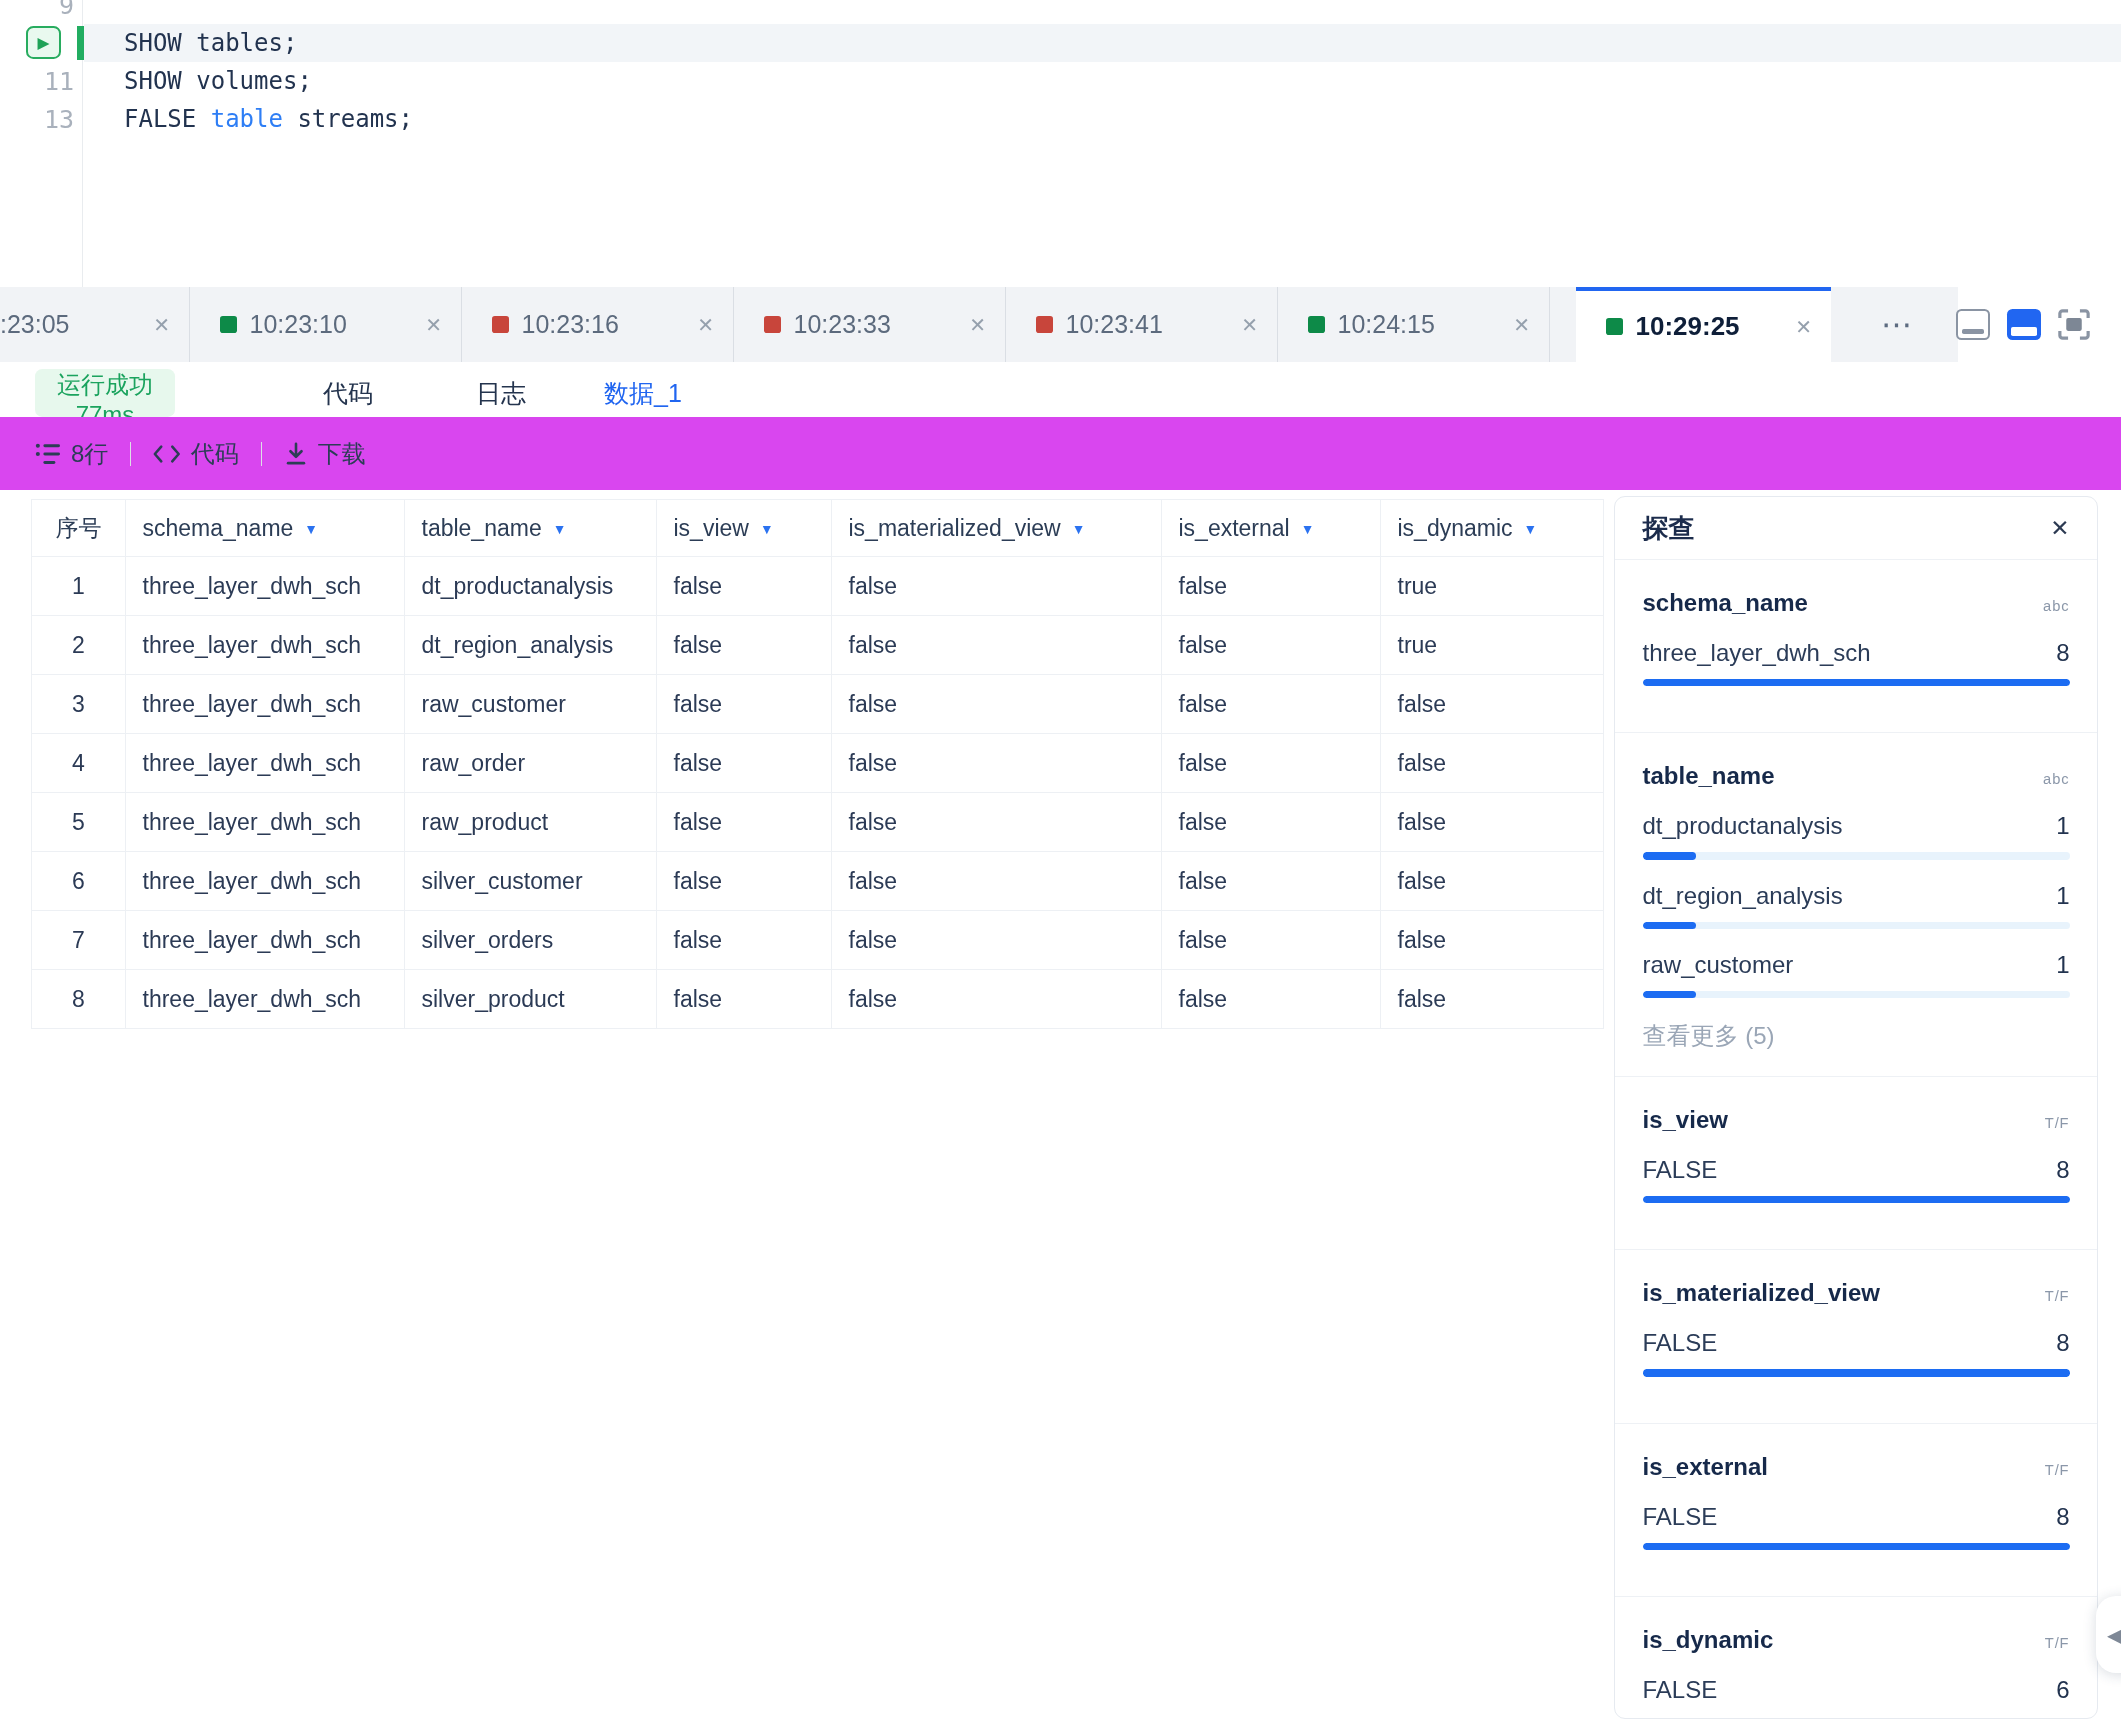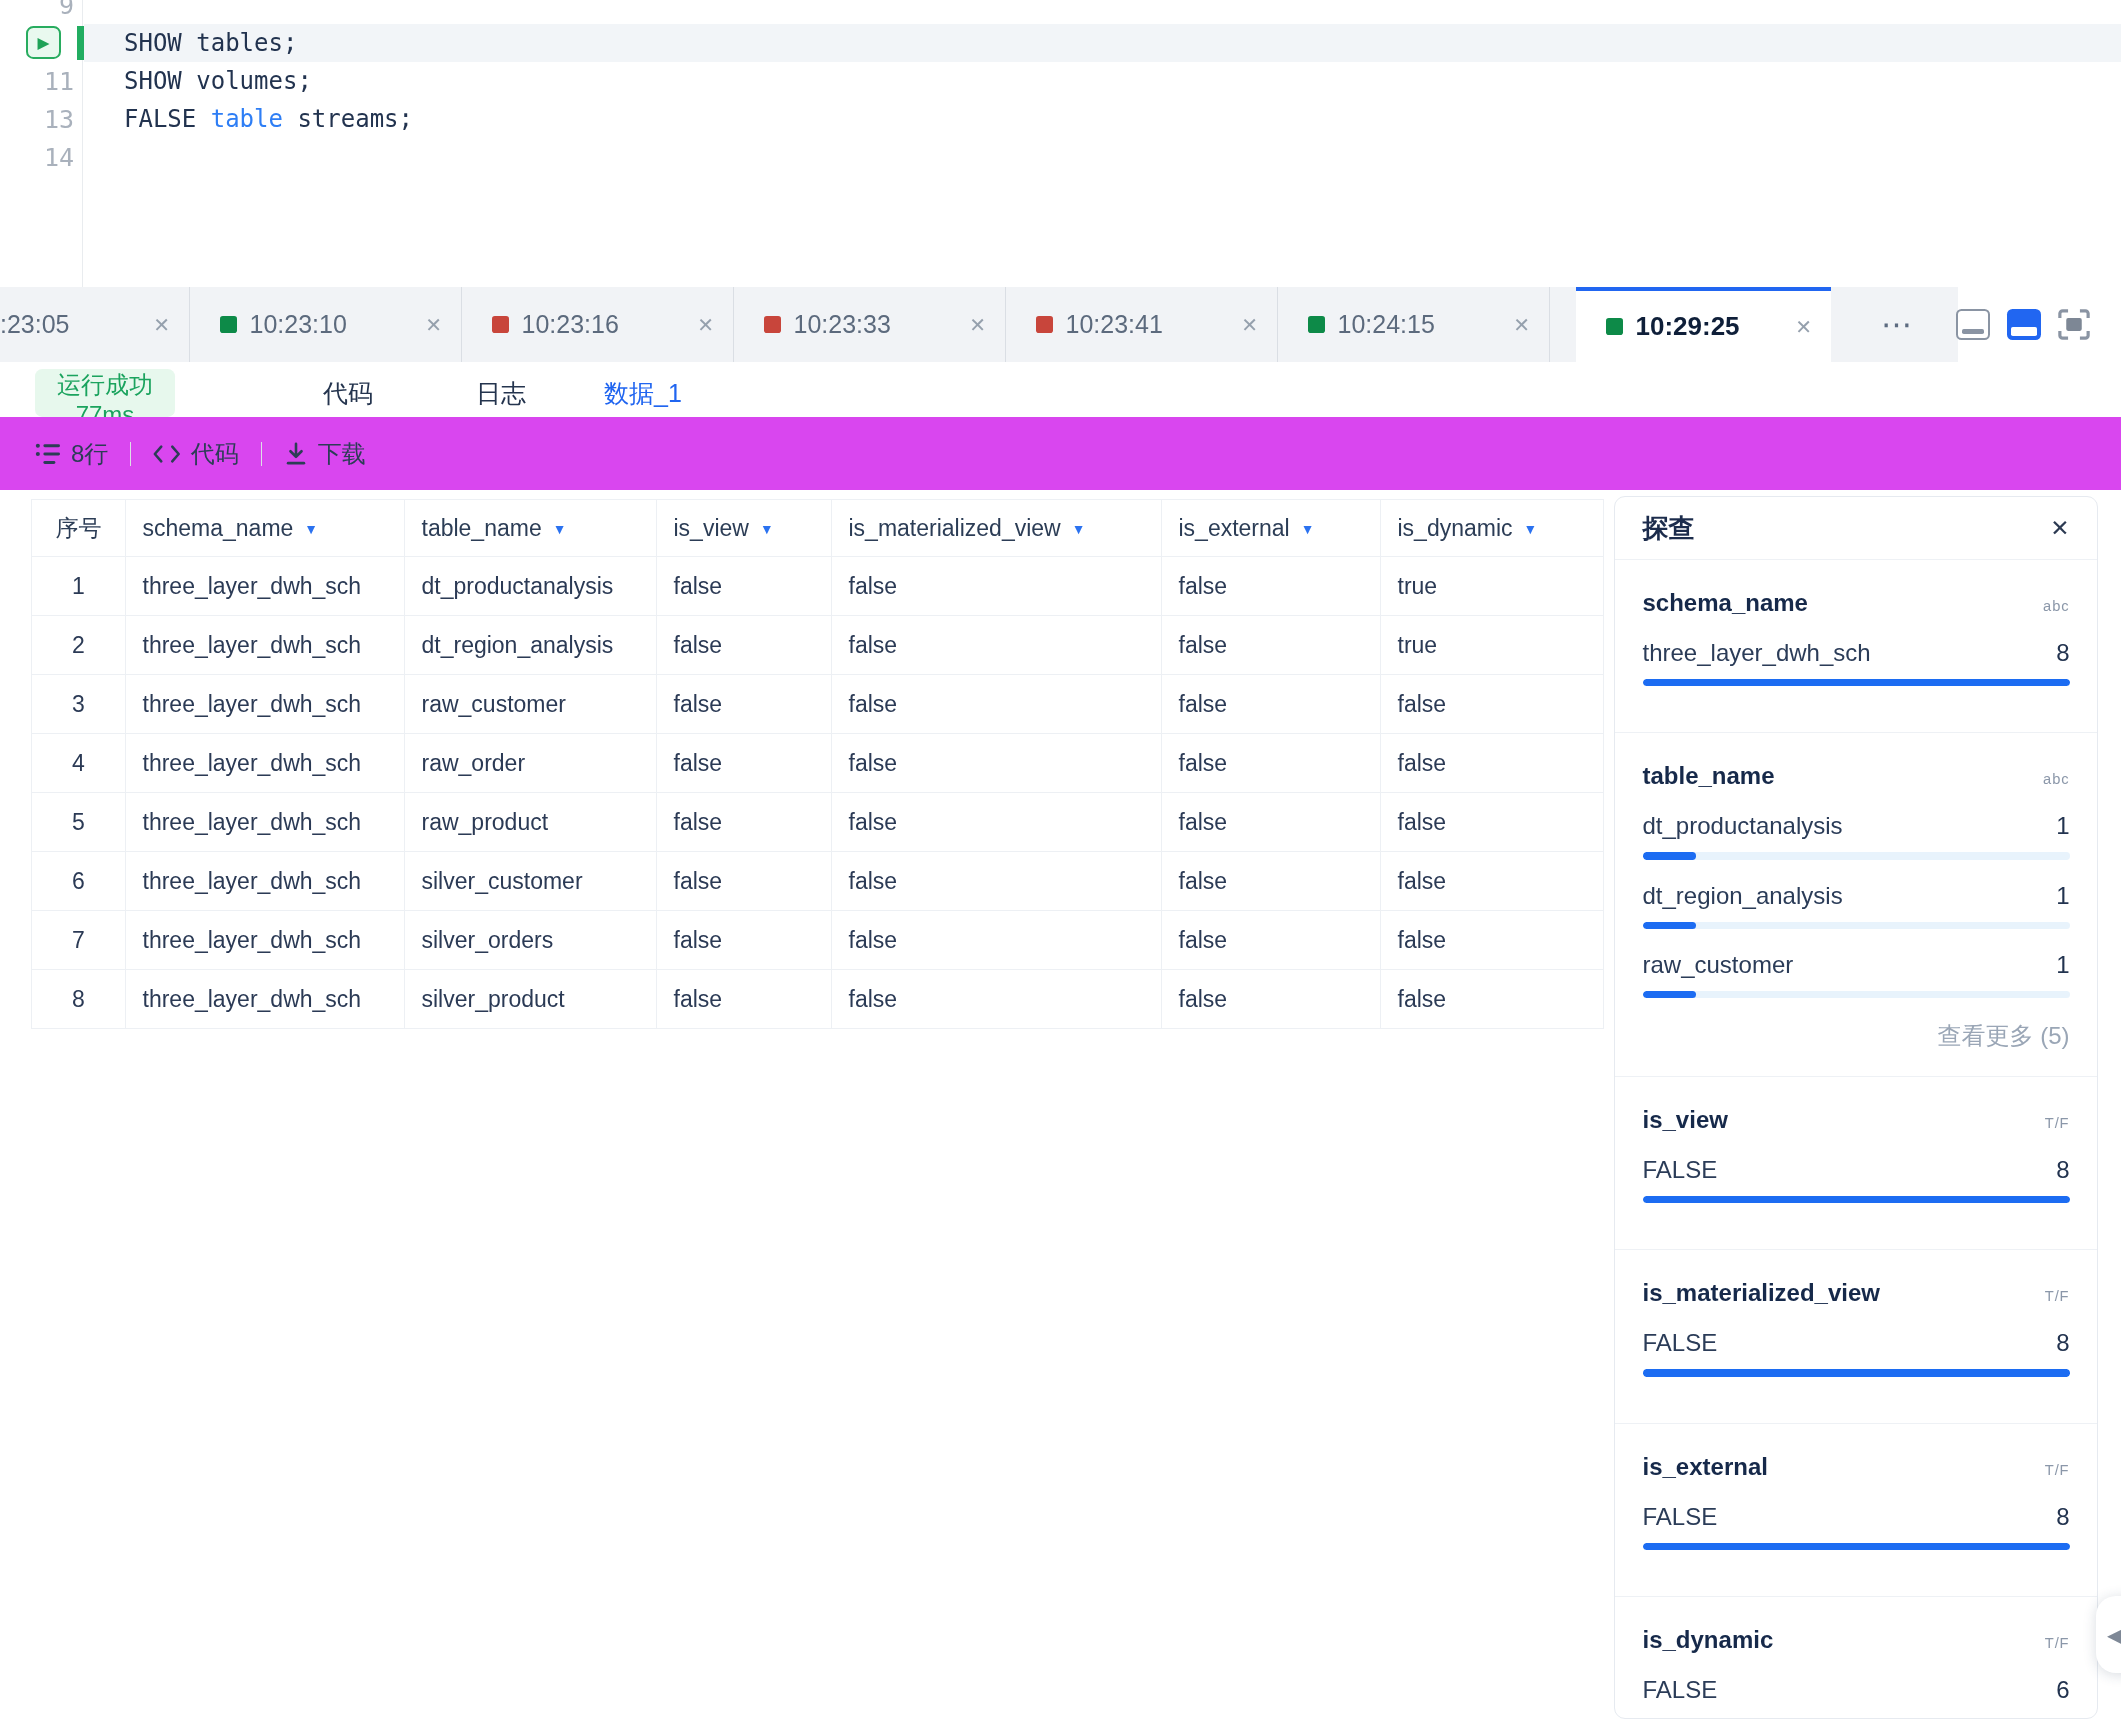--- a/index.html
+++ b/index.html
@@ -81,21 +81,21 @@
   .psec{padding:29px 27.5px 24px;border-bottom:1.8px solid #eef1f5;}
   .psec:last-child{border-bottom:none;}
   .psec-head{display:flex;align-items:baseline;justify-content:space-between;margin-bottom:22px;}
   .psec-name{font-size:24px;font-weight:bold;color:#16294a;}
   .psec-type{font-size:14.7px;color:#8b97a9;letter-spacing:0.9px;}
   .pitem{margin-bottom:22px;}
   .pitem-row{display:flex;justify-content:space-between;align-items:baseline;font-size:24px;color:#2b3c58;}
   .pitem-count{color:#22334f;}
   .bar-track{margin-top:12px;height:7.3px;border-radius:3.7px;background:#e8f3fc;overflow:hidden;}
   .bar-fill{height:7.3px;border-radius:3.7px;background:#1c6cf2;}
-  .see-more{font-size:24px;color:#9aa6b6;margin-top:1.8px;cursor:pointer;text-align:right;}
+  .see-more{font-size:24px;color:#9aa6b6;margin-top:1.8px;cursor:pointer;}
 
   
   .collapse-handle{position:absolute;left:2096px;top:1596px;width:55px;height:77px;background:#fff;
                    border-radius:20px;box-shadow:0 1.8px 13px rgba(40,60,90,.18);display:flex;align-items:center;cursor:pointer;}
   .collapse-handle span{color:#7e8896;font-size:20px;margin-left:11px;}
 </style>
 </head>
 <body>
 
 <section class="editor">
@@ -113,23 +113,20 @@
       <span class="line-num"></span>
       <span class="code-text" style="position:relative;">SHOW tables;</span>
     </div>
     <div class="code-line">
       <span class="line-num">11</span>
       <span class="code-text">SHOW volumes;</span>
     </div>
     <div class="code-line">
       <span class="line-num">13</span>
       <span class="code-text"><span>FALSE </span><span class="kw">table</span><span> streams;</span></span>
-    </div>
-    <div class="code-line">
-      <span class="line-num">14</span>
     </div>
   </div>
 </section>
 
 <nav class="tabstrip">
   <div class="qtab first">
 
     <span class="tlabel">:23:05</span>
     <span class="tclose">✕</span>
   </div>

